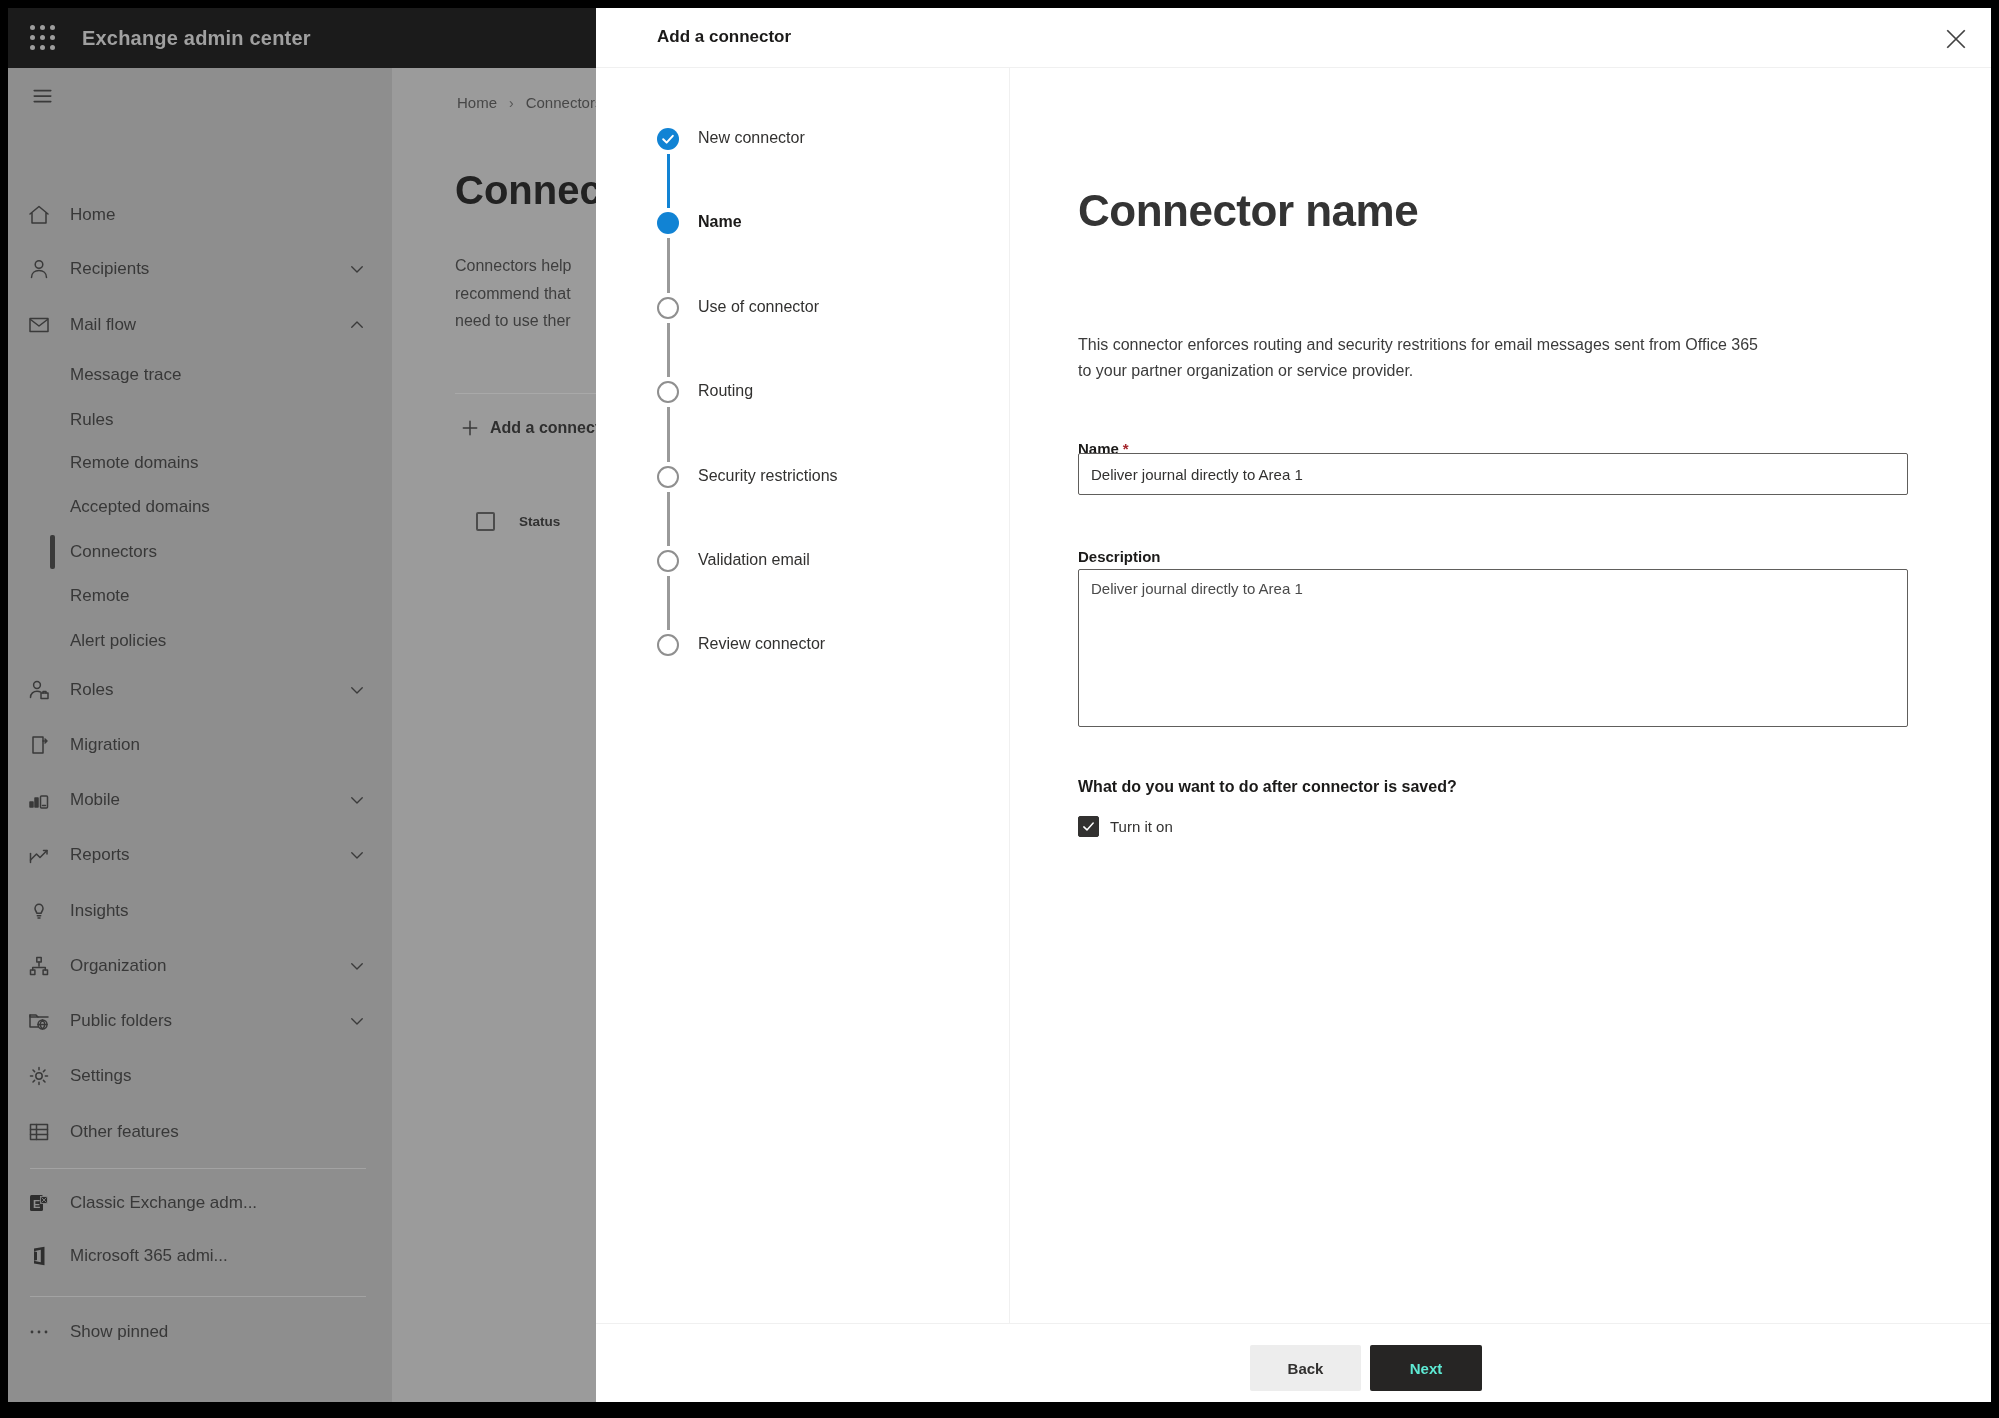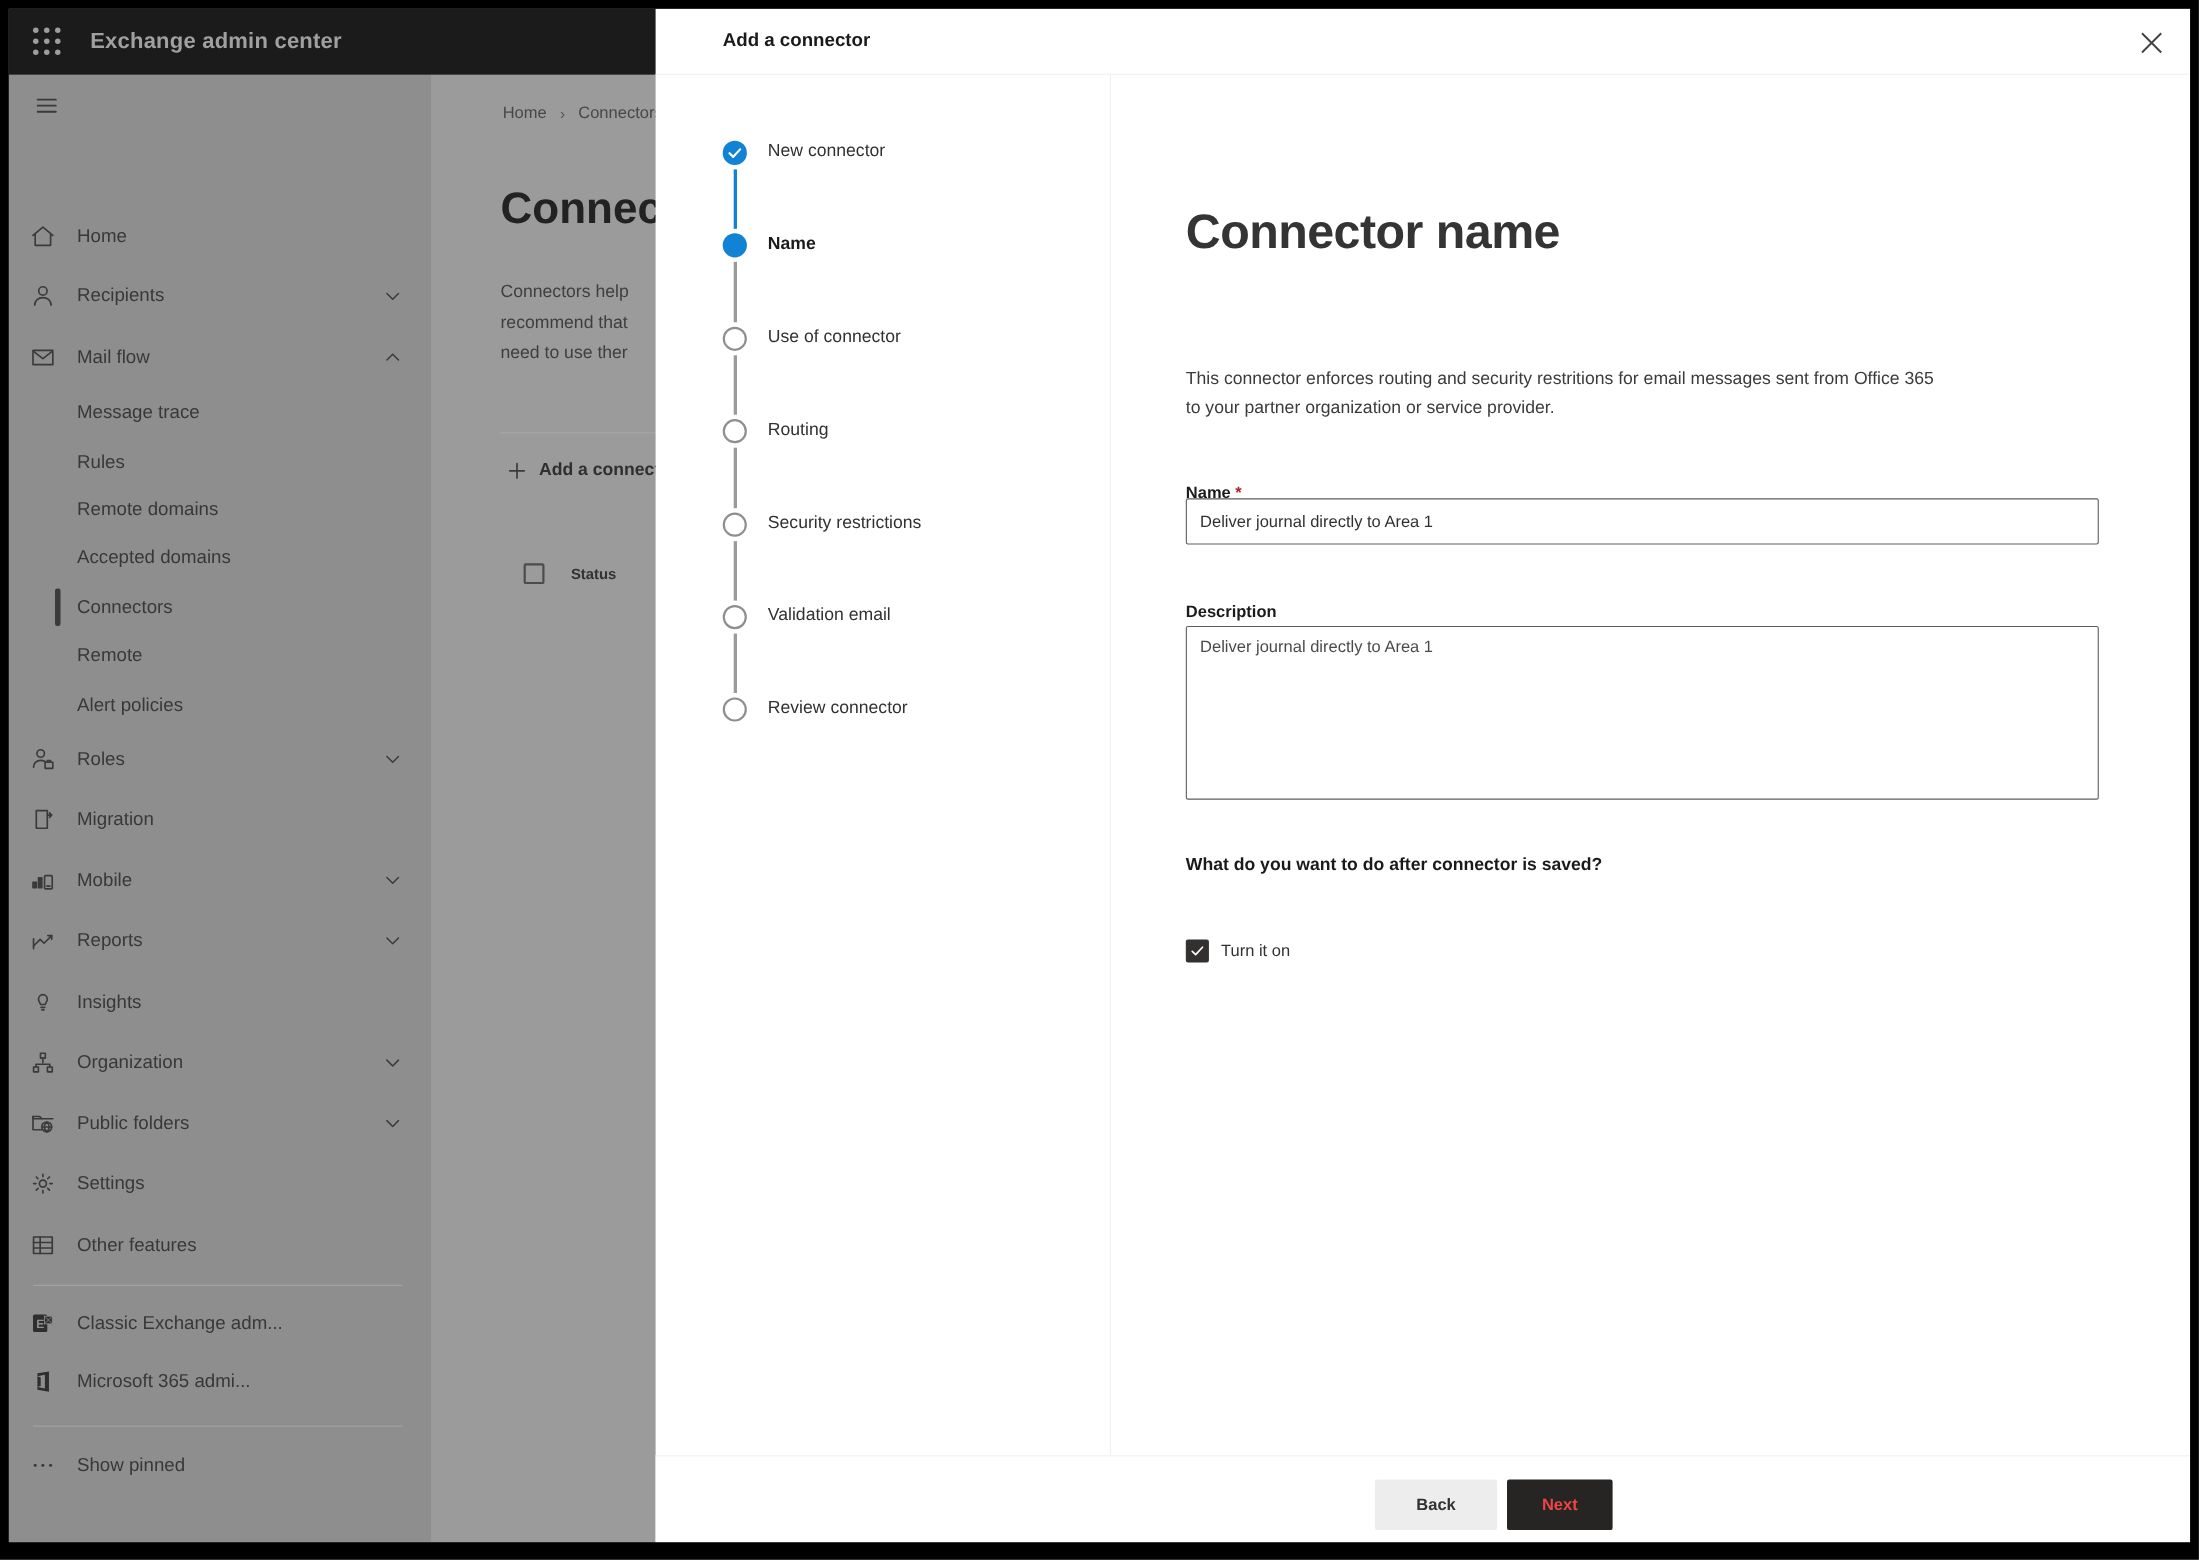--- a/index.html
+++ b/index.html
@@ -59,28 +59,28 @@
 
   .dlg-content { position:absolute; left:414px; top:60px; right:0; bottom:79px; }
   .big-heading { position:absolute; left:68px; top:118px; font-size:44px; font-weight:700; color:#343434; letter-spacing:-.5px; }
   .dlg-desc { position:absolute; left:68px; top:264px; font-size:16px; line-height:26px; color:#3b3b3b; }
   .dlg-desc div { white-space:nowrap; }
   .fld-label { position:absolute; left:68px; font-size:15px; font-weight:700; color:#1b1a19; }
   .req { color:#a4262c; font-weight:700; margin-left:4px; }
   .txt-input { position:absolute; left:68px; width:830px; height:42px; border:1.5px solid #605e5c; border-radius:2px; background:#fff; font-family:"Liberation Sans",sans-serif; font-size:15px; color:#323130; padding:0 12px; outline:none; }
   .txt-area { position:absolute; left:68px; width:830px; height:158px; border:1.5px solid #605e5c; border-radius:2px; background:#fff; font-family:"Liberation Sans",sans-serif; font-size:15px; color:#4a4a4a; padding:10px 12px; resize:none; outline:none; }
   .question { position:absolute; left:68px; top:710px; font-size:16px; font-weight:700; color:#1b1a19; }
-  .check-row { position:absolute; left:68px; top:748px; display:flex; align-items:center; cursor:pointer;margin-top:38px; }
+  .check-row { position:absolute; left:68px; top:748px; display:flex; align-items:center; cursor:pointer; }
   .checkbox { width:21px; height:21px; background:#323130; border:1px solid #323130; border-radius:2px; display:flex; align-items:center; justify-content:center; }
   .check-row .clabel { margin-left:11px; font-size:15px; color:#323130; }
 
   .dlg-footer { position:absolute; left:0; right:0; bottom:0; height:79px; border-top:1px solid #f0f0f0; background:#fff; }
   .btn { position:absolute; top:21px; height:46px; border:none; border-radius:2px; font-family:"Liberation Sans",sans-serif; font-size:15px; font-weight:700; cursor:pointer; }
   .btn-back { left:654px; width:111px; background:#ededed; color:#323130; }
-  .btn-next { left:774px; width:96px; background:#262524; color:#ef4444; }
+  .btn-next { left:774px; width:112px; background:#262524; color:#5eead4; }
 </style>
 </head>
 <body>
 
 <div id="screen">
 
   <div class="topbar">
     <div class="waffle">
       <i></i>
         <i></i>

